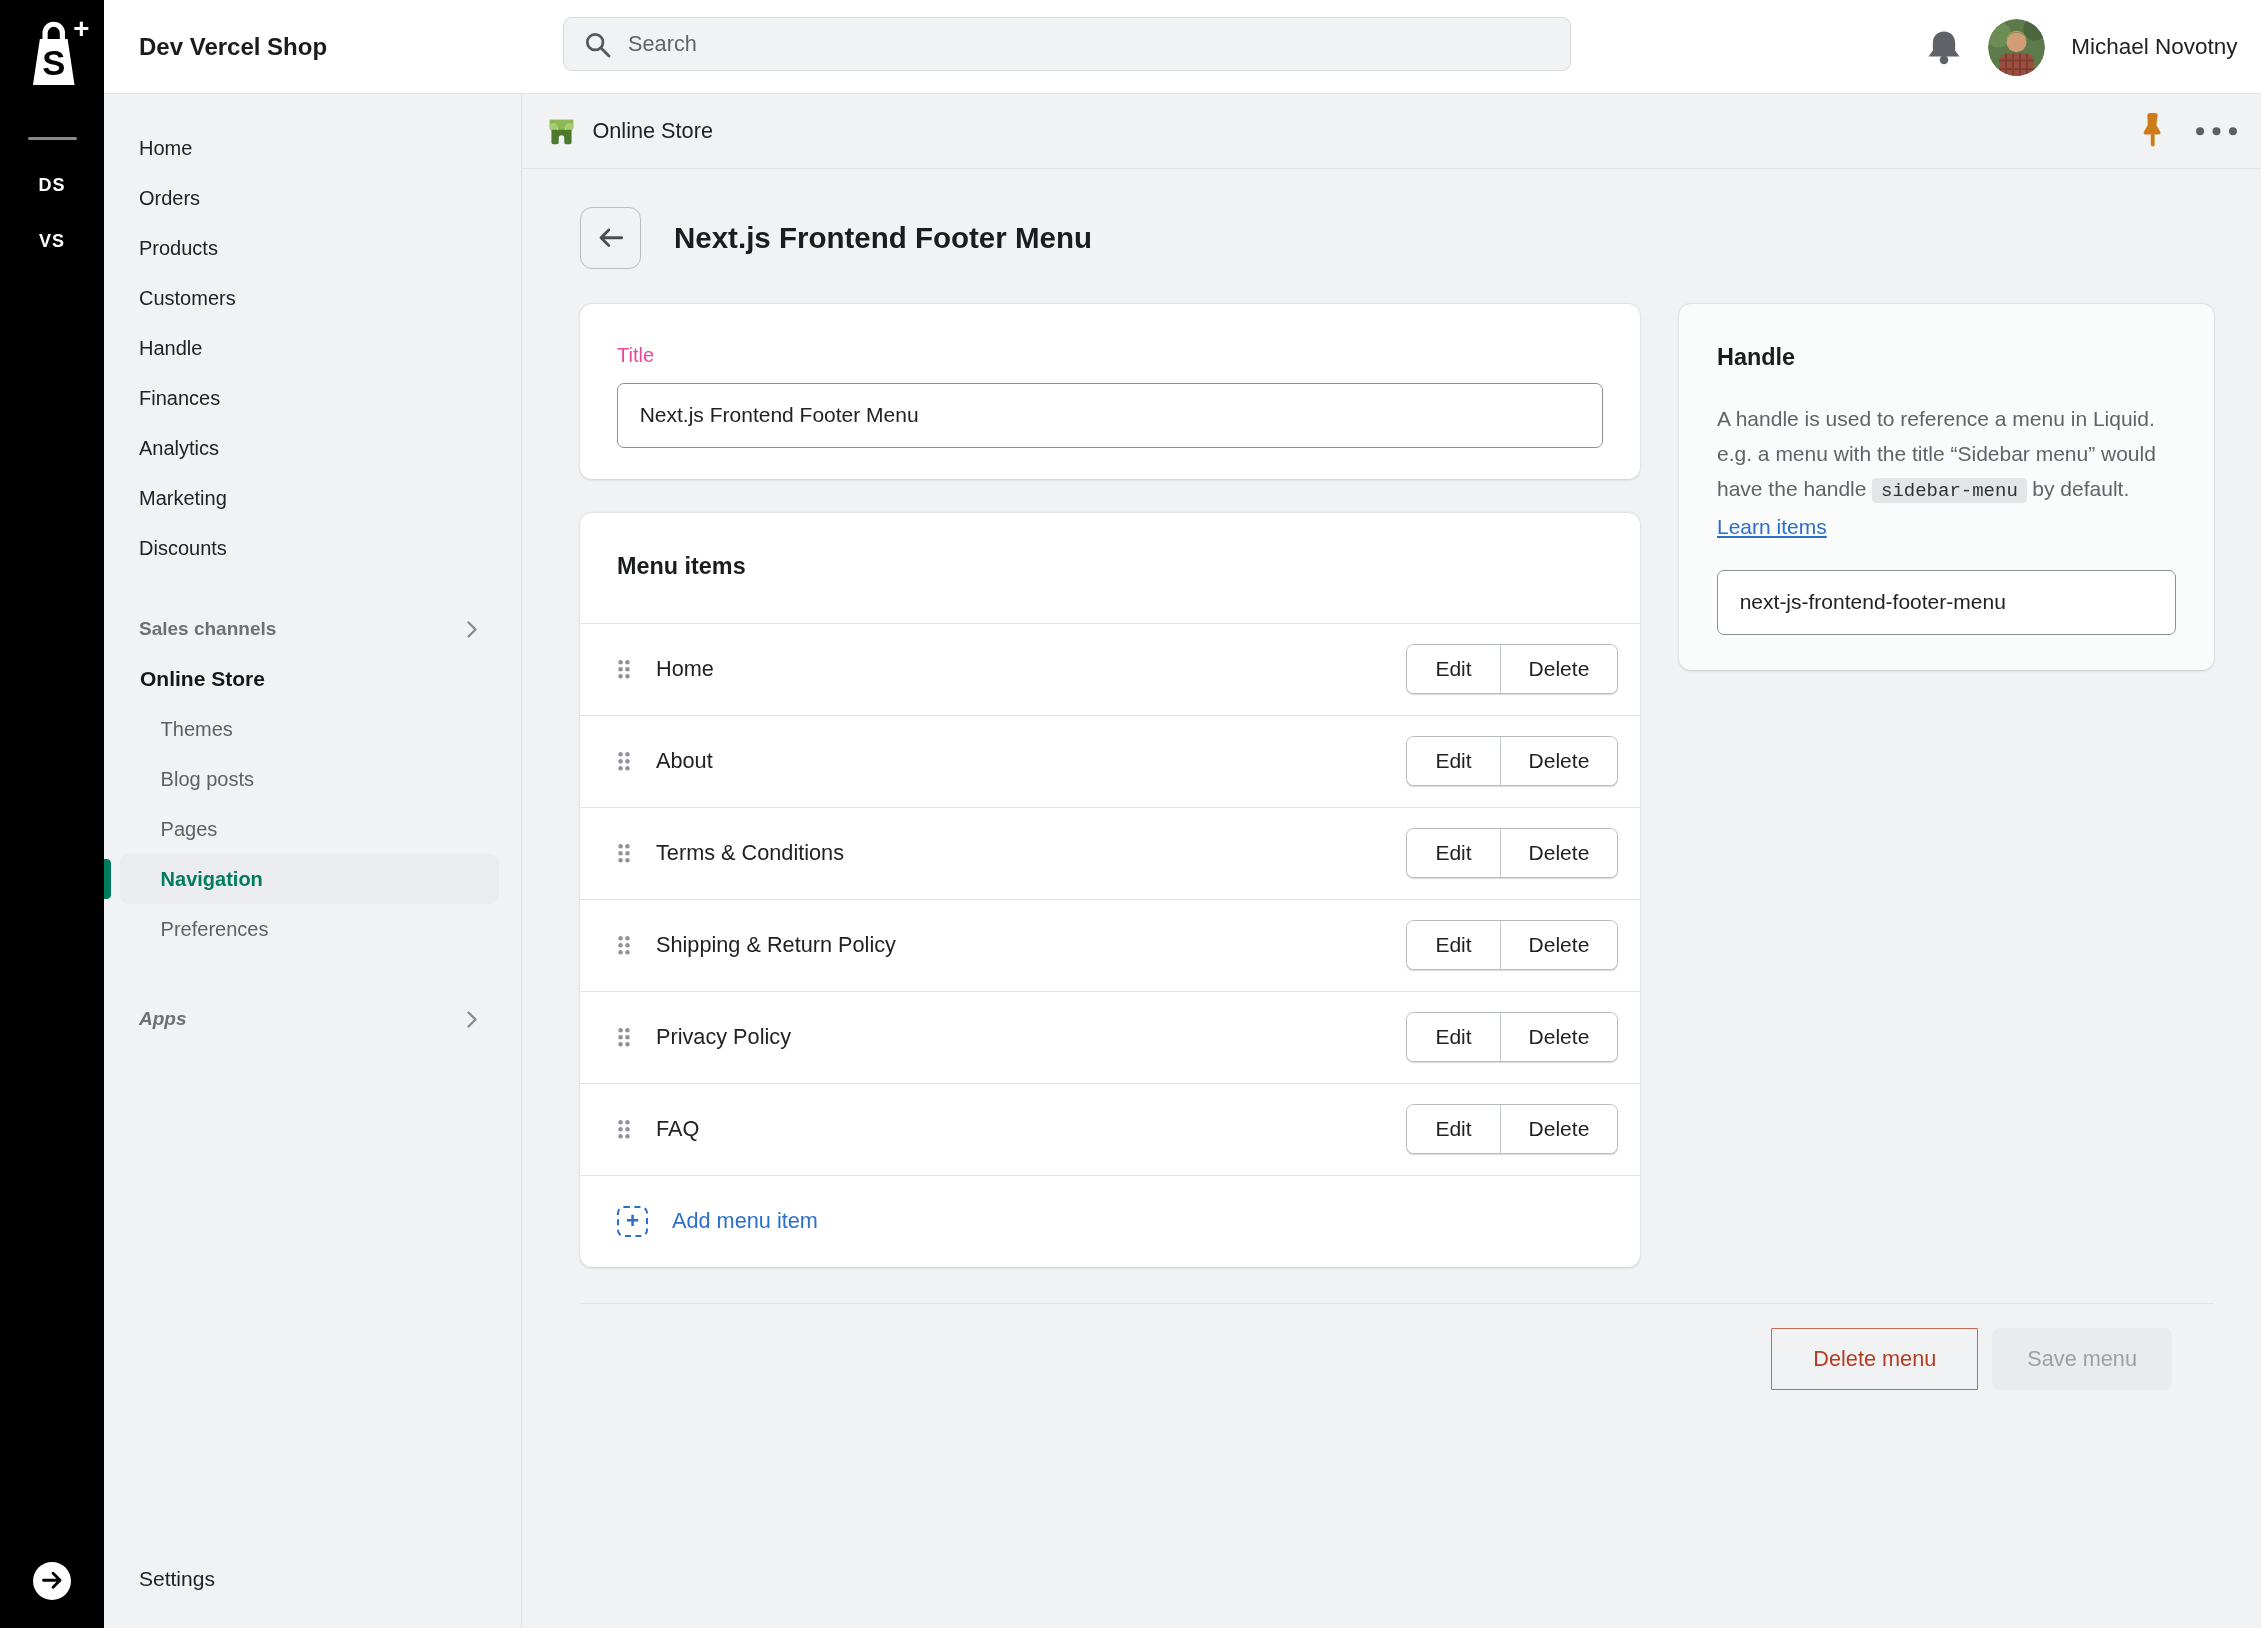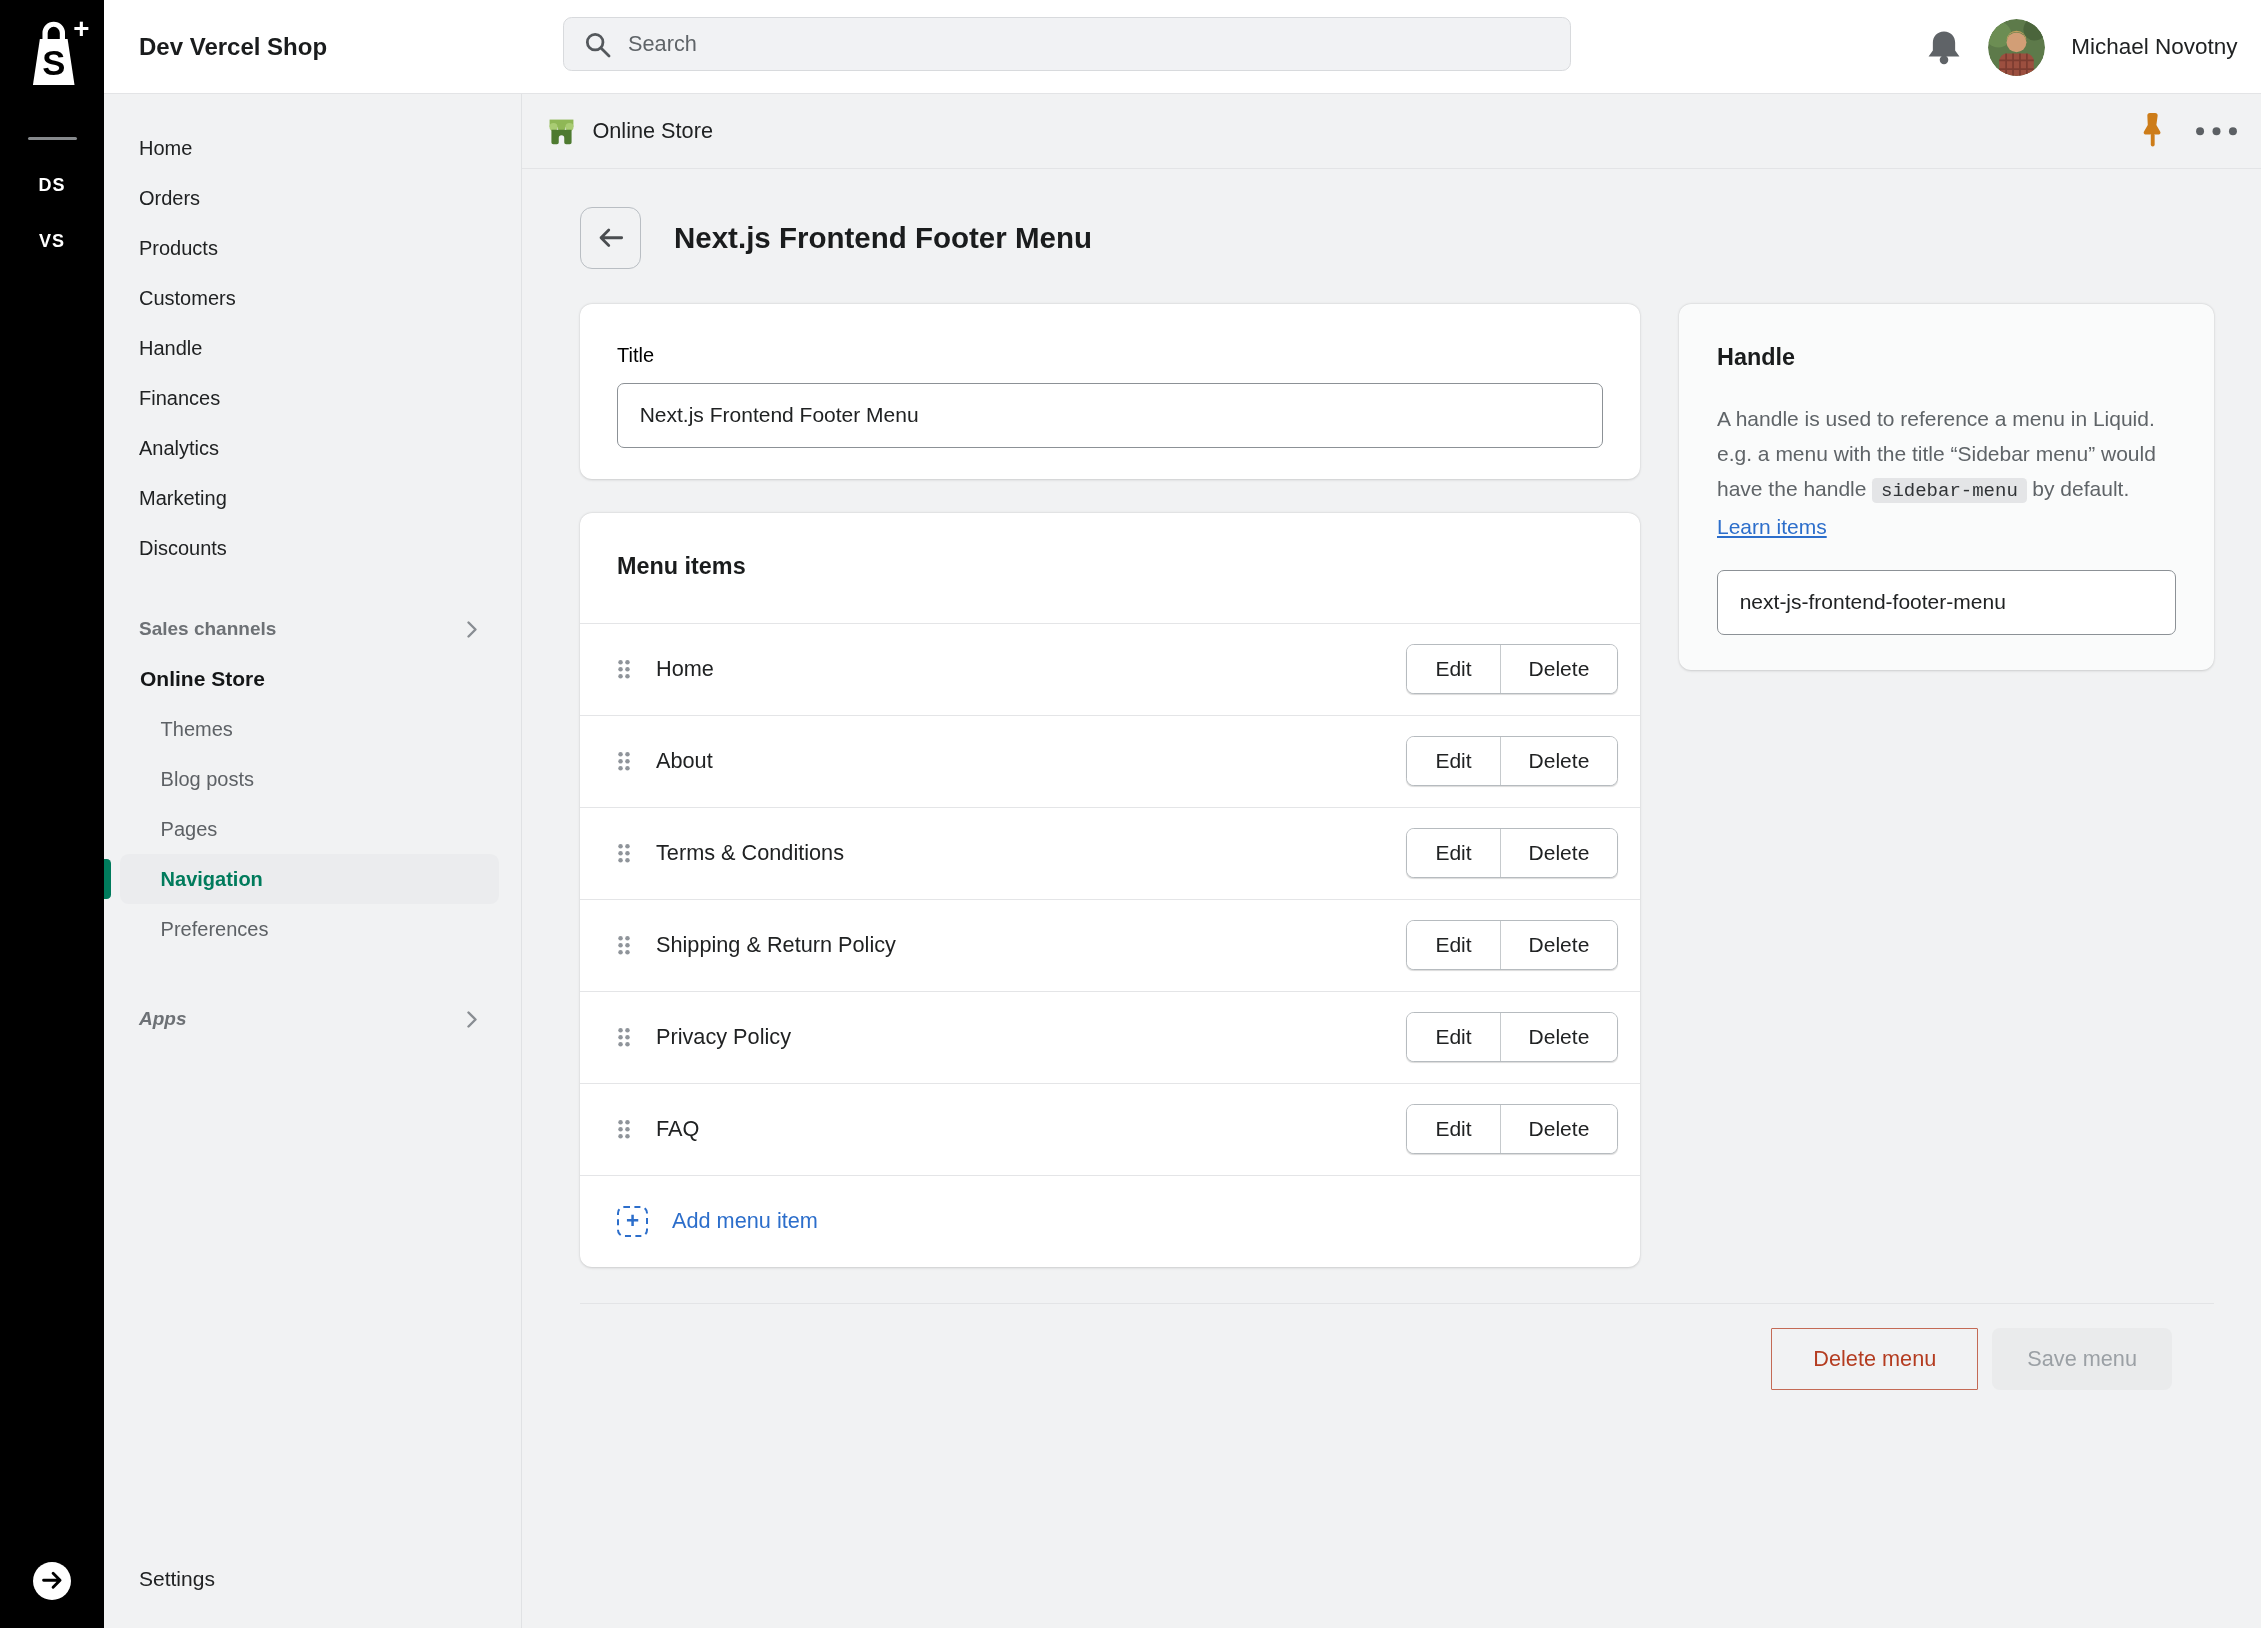--- a/index.html
+++ b/index.html
@@ -105,21 +105,21 @@
 
   .columns { display:flex; gap:39px; align-items:flex-start; }
   .col-main { width:1060px; flex:0 0 auto; }
   .col-side { flex:1; }
 
   .card {
     background:#fff; border-radius:12px;
     box-shadow:0 0.9px 2.6px rgba(0,0,0,.15), 0 0 1.7px rgba(0,0,0,.06);
   }
   .title-card { padding:40px 37px 31px; }
-  .field-label { display:block; font-size:20px; color:#000000; margin-bottom:15.6px; }
+  .field-label { display:block; font-size:20px; color:#ec4899; margin-bottom:15.6px; }
   .text-input {
     width:100%; height:65px; border:1.7px solid #8c9196; border-radius:7px;
     font-size:21px; color:#202223; padding:0 21.7px; background:#fff; outline:none;
     font-family:"Liberation Sans",sans-serif;
   }
 
   .menu-card { margin-top:34px; overflow:hidden; padding:0; }
   .menu-card-head { padding:40px 37px 43px; }
   .card-heading { font-size:23.4px; font-weight:700; color:#1a1c1d; }
   .menu-row {

